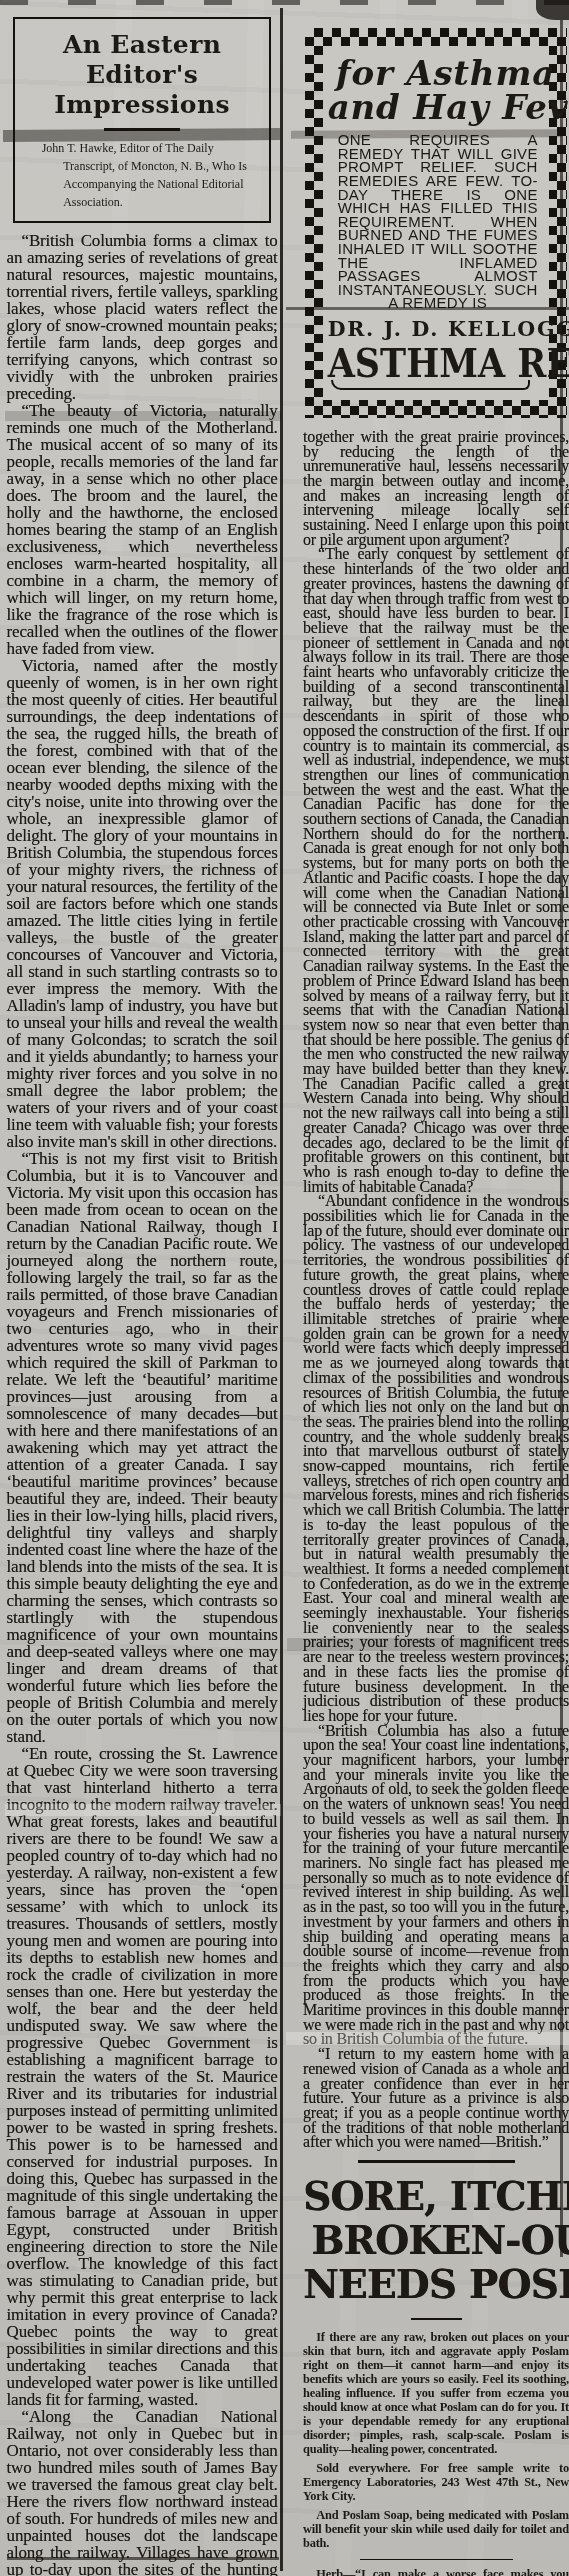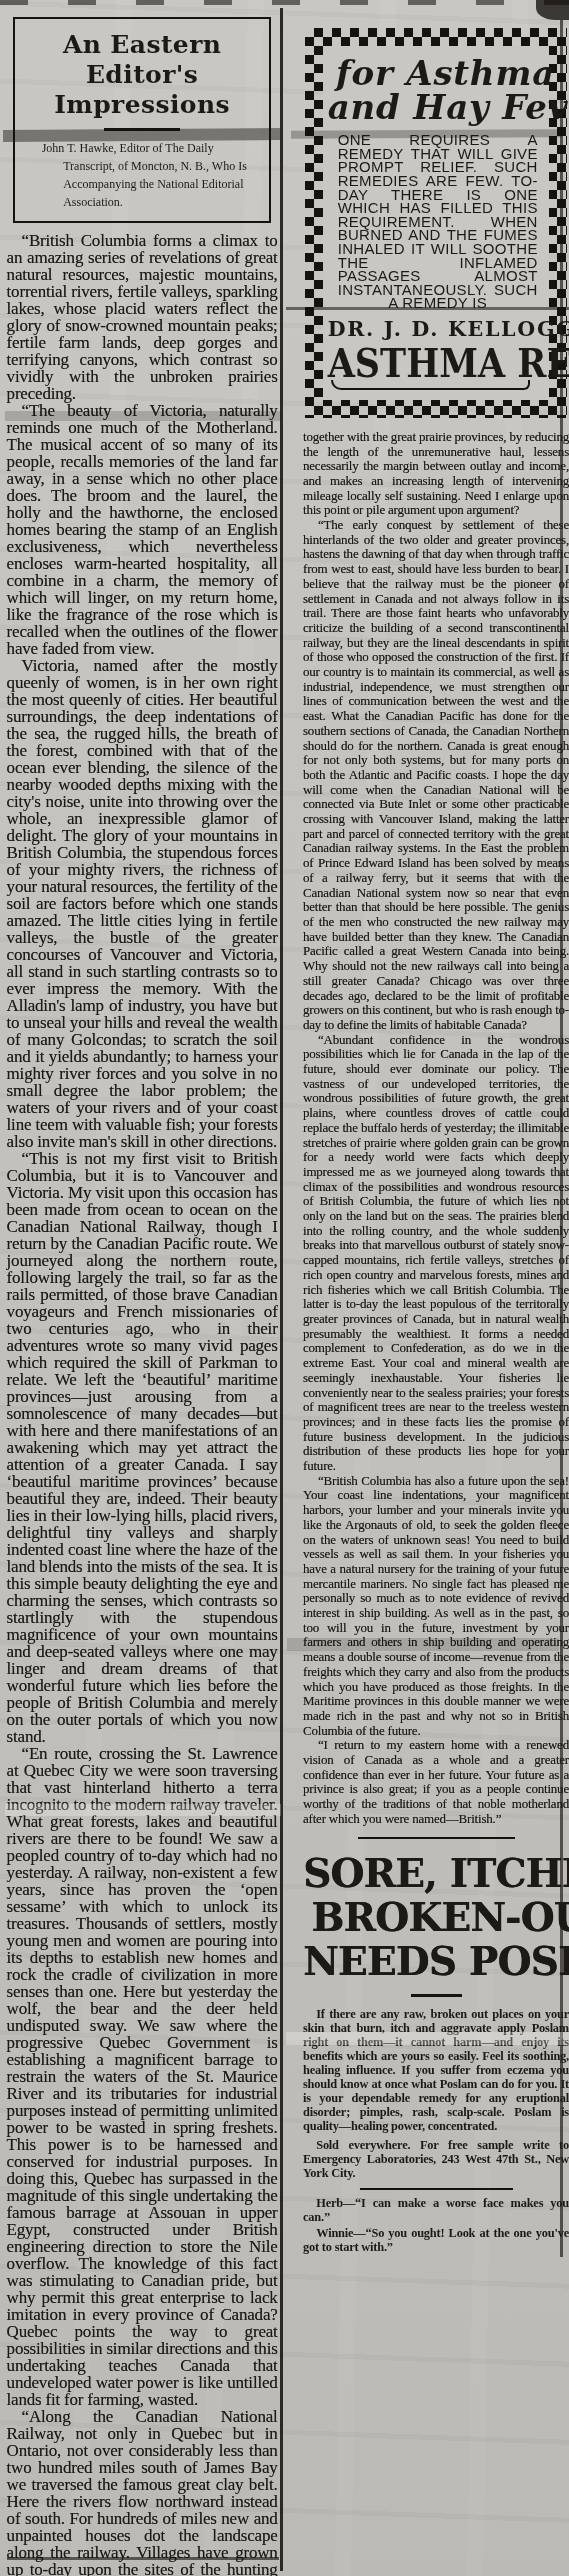--- a/index.html
+++ b/index.html
@@ -21,21 +21,21 @@
   .edge-rule   { position:absolute; left:560px; top:20px; width:2.5px; height:2237px; background:#16130f; opacity:.65; }
 
   
   .headline-box { border:2.5px solid #16130f; margin:5px 6.6px 8.3px 6.6px; padding:11.6px 5px 10px 5px; }
   .title { font-family:"DejaVu Serif", serif; font-weight:bold; font-size:25px; line-height:30px; text-align:center; letter-spacing:0.4px; }
   .title-rule { width:76px; height:2.5px; background:#16130f; margin:8.3px auto 8.3px auto; }
   .byline { font-weight:normal; font-size:12px; line-height:18px; padding:0 11.6px 0 43px; text-indent:-21.5px; }
 
   
   .body-text { font-size:17px; line-height:17px; letter-spacing:-0.2px; text-align:justify; text-indent:15px; text-shadow:0 0 0.3px rgba(20,16,10,.55); }
-  .right-col .body-text { font-size:13px; line-height:14.7px; letter-spacing:-0.2px; }
+  .right-col .body-text { font-size:16px; line-height:14.7px; letter-spacing:-0.2px; }
   .body-text.cont { text-indent:0; }
 
   
   .ad { margin:8.3px 1.7px 11.6px 1.7px; padding:18px;
         background:repeating-conic-gradient(#16130f 0% 25%, rgba(0,0,0,0) 0% 50%);
         background-size:18px 18px; }
   .ad-inner { background:#c9c7c2; padding:8.3px 5px 10px 5px; }
   .ad-h1, .ad-h2 { font-family:"DejaVu Serif", serif; font-style:italic; font-weight:bold; font-size:34px; line-height:36px; letter-spacing:0.8px; white-space:nowrap; }
   .ad-h1 { padding-left:8.3px; }
   .ad-h2 { margin-top:-1.7px; }
@@ -117,20 +117,21 @@
     <div class="rule rule-a"></div>
 
     <div class="poslam-h l1">SORE, ITCHING</div>
     <div class="poslam-h l2">BROKEN-OUT SKIN</div>
     <div class="poslam-h l3">NEEDS POSLAM</div>
 
     <div class="rule rule-b"></div>
 
     <p class="poslam-text">If there are any raw, broken out places on your skin that burn, itch and aggravate apply Poslam right on them—it cannot harm—and enjoy its benefits which are yours so easily. Feel its soothing, healing influence. If you suffer from eczema you should know at once what Poslam can do for you. It is your dependable remedy for any eruptional disorder; pimples, rash, scalp-scale. Poslam is quality—healing power, concentrated.</p>
     <p class="poslam-text">Sold everywhere. For free sample write to Emergency Laboratories, 243 West 47th St., New York City.</p>
+    <p class="poslam-text">And Poslam Soap, being medicated with Poslam will benefit your skin while used daily for toilet and bath.</p>
 
     <div class="rule rule-c"></div>
 
     <p class="poslam-text joke">Herb—“I can make a worse face makes you can.”</p>
     <p class="poslam-text joke">Winnie—“So you ought! Look at the one you've got to start with.”</p>
   </div>
 
   <div class="streak s-topdash"></div>
   <div class="streak s-corner"></div>
   <div class="streak s-byline"></div>

